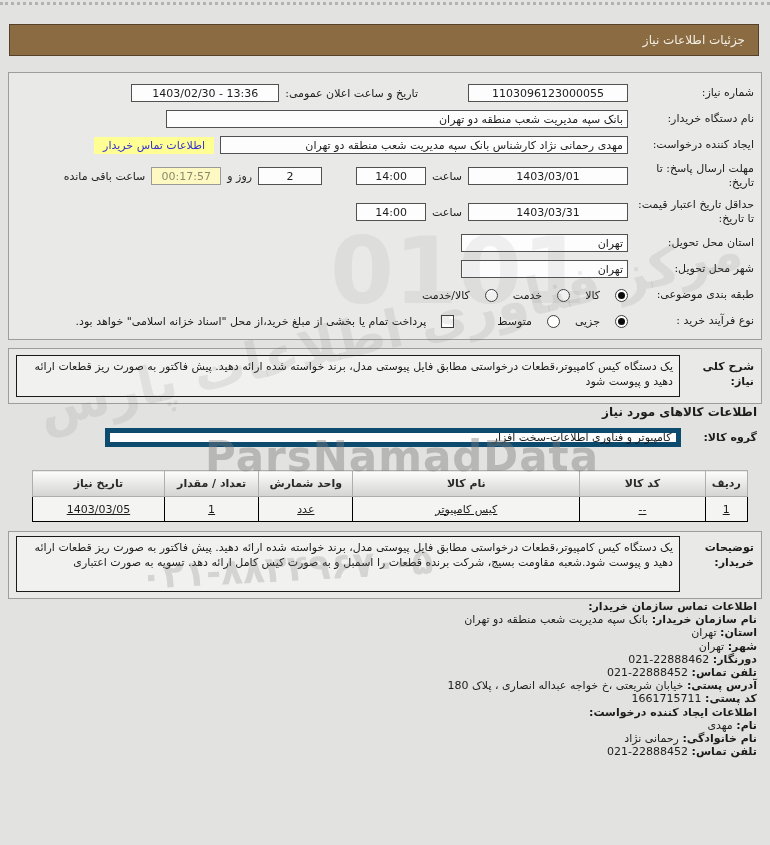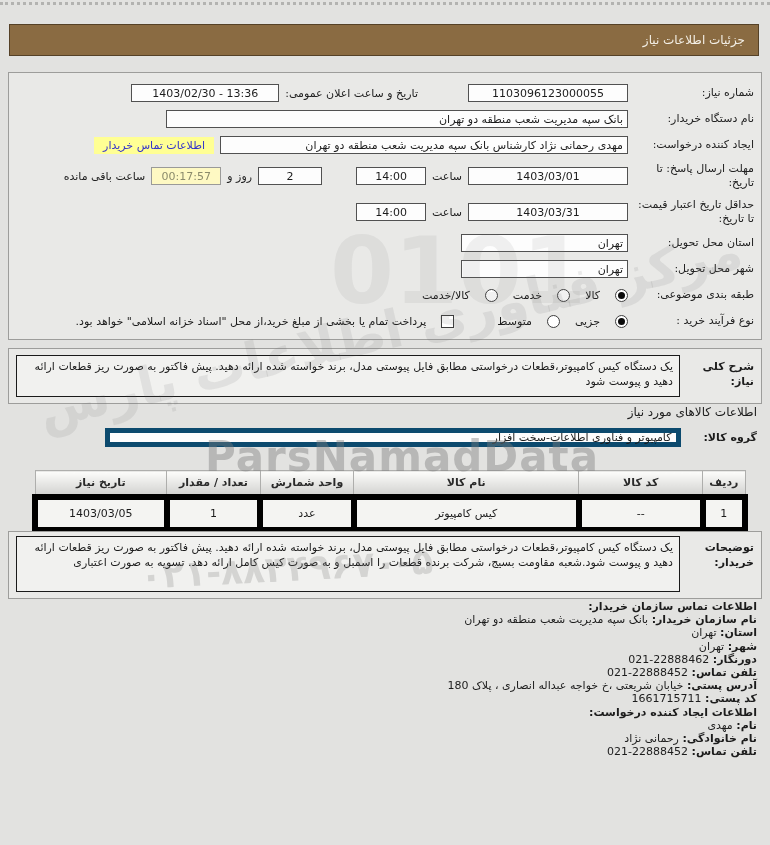--- a/index.html
+++ b/index.html
@@ -63,35 +63,35 @@
   .checkbox { width:13px; height:13px; flex:none; border:1px solid #3d3d3d; background:#fff; }
   .opt { display:flex; align-items:center; column-gap:15px; margin-inline-end:9px; }
 
   .panel-desc { top:348px; height:56px; padding:6px 7px; display:flex; align-items:flex-start; column-gap:8px; }
   .bold-lbl { font-weight:bold; width:66px; flex:none; line-height:15px; padding-top:4px; }
   .big-box {
     background:#f1f1ef; border:1px solid #1a1a1a; padding:3px 6px;
     line-height:15px; flex:1; align-self:stretch; overflow:hidden;
   }
 
-  .section-title { position:absolute; right:13px; font-weight:normal; font-size:12px; }
+  .section-title { position:absolute; right:13px; font-weight:bold; font-size:12px; }
   .st-goods { top:405px; }
 
   .group-row { position:absolute; top:428px; right:13px; left:105px; display:flex; align-items:center; column-gap:22px; }
   .group-row .glabel { font-weight:bold; white-space:nowrap; }
   .group-box { background:#fdfdfd; border:5px solid #0c4a6e; height:19px; flex:1; display:flex; align-items:center; padding:0 5px; }
 
   .goods-table { position:absolute; top:470px; right:22px; left:32px; border-collapse:collapse; table-layout:fixed; }
   .goods-table th {
     background:linear-gradient(#fdfdfb,#d3d3d1);
     border:1px solid #aeaeac; font-weight:bold; font-size:11px; color:#2a2a2a;
     height:26px; text-align:center;
   }
   .goods-table td {
-    background:#f4f4f2; border:6px solid #000000; height:33px; text-align:center;
+    background:#f4f4f2; border:1px solid #000000; height:25px; text-align:center;text-decoration:underline;
   }
   .c-row{width:44px}.c-code{width:138px}.c-name{width:250px}.c-unit{width:100px}.c-qty{width:102px}.c-date{width:140px}
 
   .panel-notes { top:531px; height:68px; padding:4px 7px 6px; display:flex; align-items:flex-start; column-gap:8px; }
 
   .contact { position:absolute; top:600px; right:13px; left:13px; text-align:right; line-height:13.2px; }
   .contact .c-title { font-weight:bold; }
   .contact b { font-weight:bold; }
 
   .wm { position:absolute; pointer-events:none; z-index:50; }

